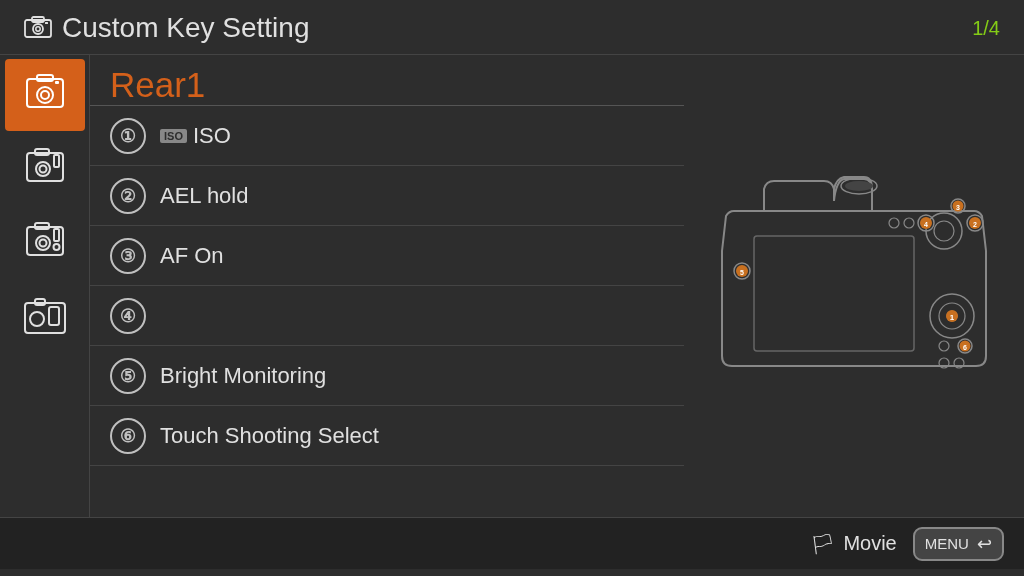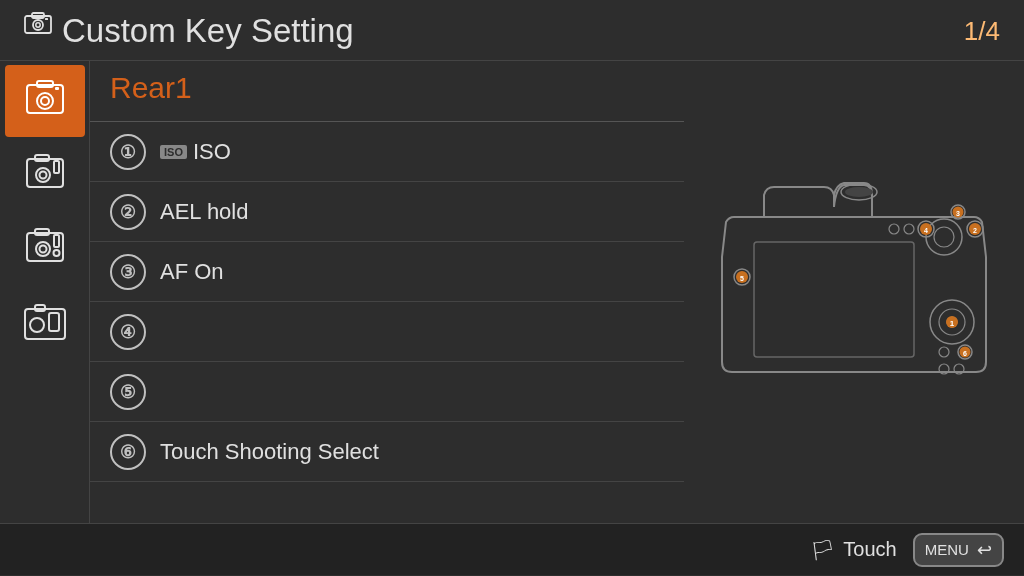--- a/index.html
+++ b/index.html
@@ -24,35 +24,35 @@
     .header {
       display: flex;
       justify-content: space-between;
       align-items: center;
       padding: 12px 24px 10px 24px;
       border-bottom: 1px solid #444;
     }
 
     .header-title {
       display: flex;
-      align-items: flex-start;
+      align-items: flex-end;
       gap: 10px;
       color: #e0e0e0;
-      font-size: 33px;
+      font-size: 28px;
       font-weight: 400;
     }
 
     .header-title .camera-icon {
       font-size: 22px;
       color: #e0e0e0;
     }
 
     .header-page {
-      color: #fdba74;
-      font-size: 26px;
+      color: #84cc16;
+      font-size: 20px;
     }
 
     
     .main {
       display: flex;
       height: calc(576px - 62px - 52px);
     }
 
     
     .sidebar {
@@ -102,23 +102,23 @@
 
     
     .content {
       flex: 1;
       display: flex;
       flex-direction: column;
     }
 
     .section-title {
       color: #d4601a;
-      font-size: 30px;
+      font-size: 35px;
       font-weight: 500;
-      padding: 10px 20px 16px 20px;
+      padding: 10px 20px 0 20px;
       border-bottom: 1px solid #555;
     }
 
     .menu-list {
       flex: 1;
     }
 
     .menu-item {
       display: flex;
       align-items: center;
@@ -304,20 +304,21 @@
           <div class="menu-item-number">③</div>
           <span class="menu-item-label">AF On</span>
         </div>
 
         <div class="menu-item">
           <div class="menu-item-number">④</div>
         </div>
 
         <div class="menu-item">
           <div class="menu-item-number">⑤</div>
+          <span class="menu-item-label">Bright Monitoring</span>
         </div>
 
         <div class="menu-item">
           <div class="menu-item-number">⑥</div>
           <span class="menu-item-label">Touch Shooting Select</span>
         </div>
 
       </div>
     </div>
 
@@ -373,21 +374,21 @@
         <ellipse cx="155" cy="15" rx="14" ry="5" fill="#444" stroke="none"></ellipse>
 
       </svg>
     </div>
 
   </div>
 
   <div class="footer">
     <div class="footer-page-btn">
       <span style="font-size:20px;">🏳</span>
-      <span>Touch</span>
+      <span>Movie</span>
     </div>
     <div class="footer-menu-btn">
       <span>MENU</span>
       <span style="font-size:18px;">↩</span>
     </div>
   </div>
 
 </div>
 
 </body></html>

